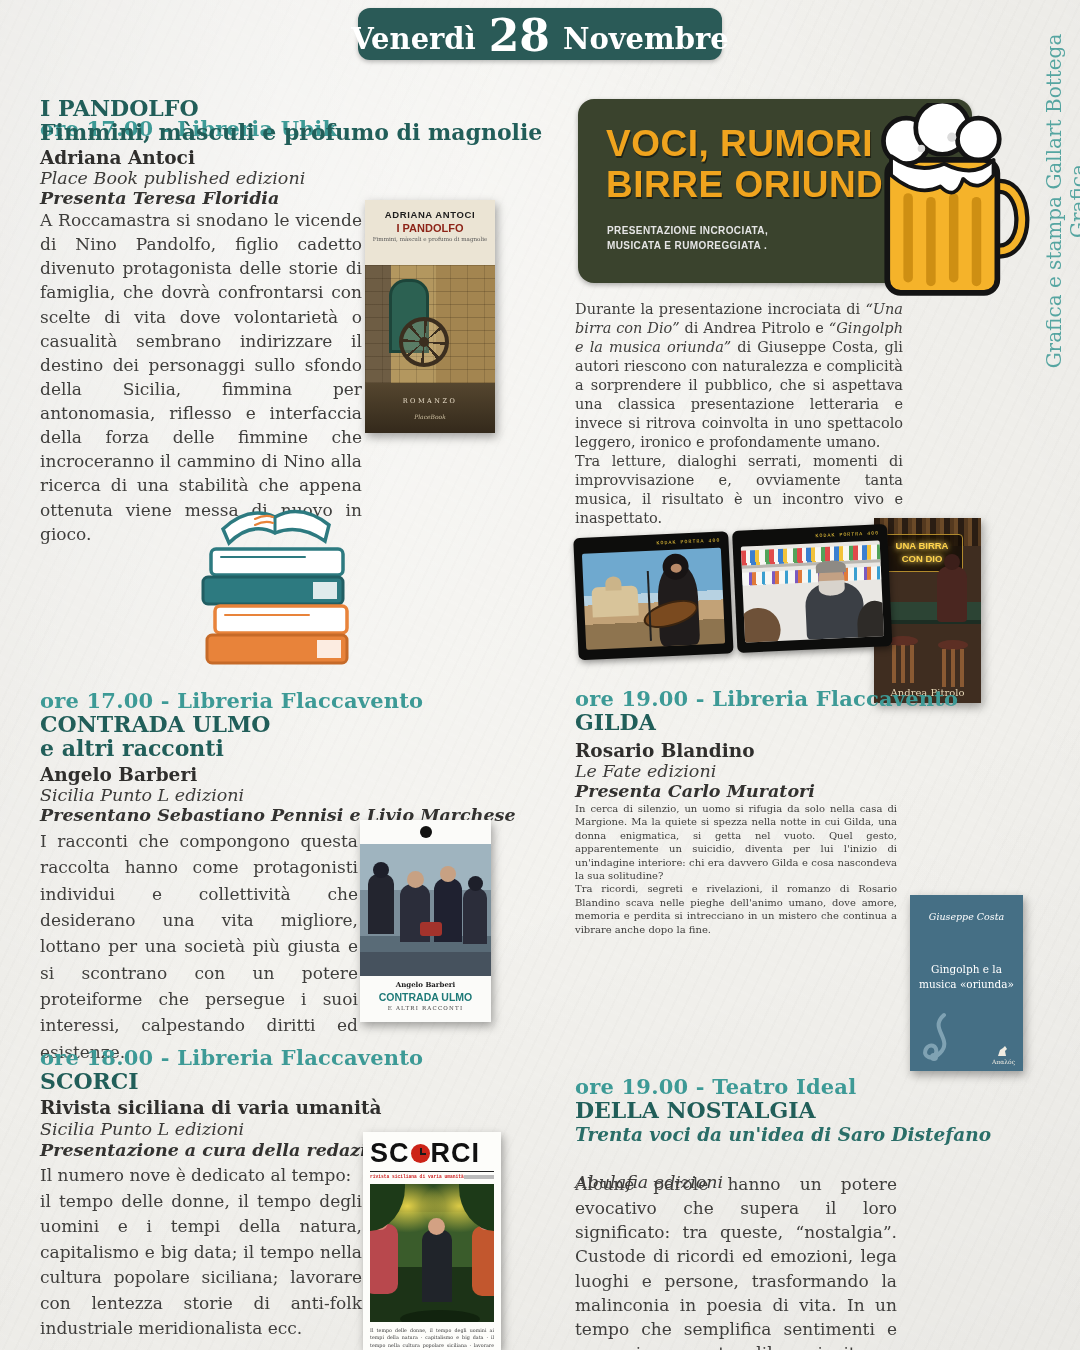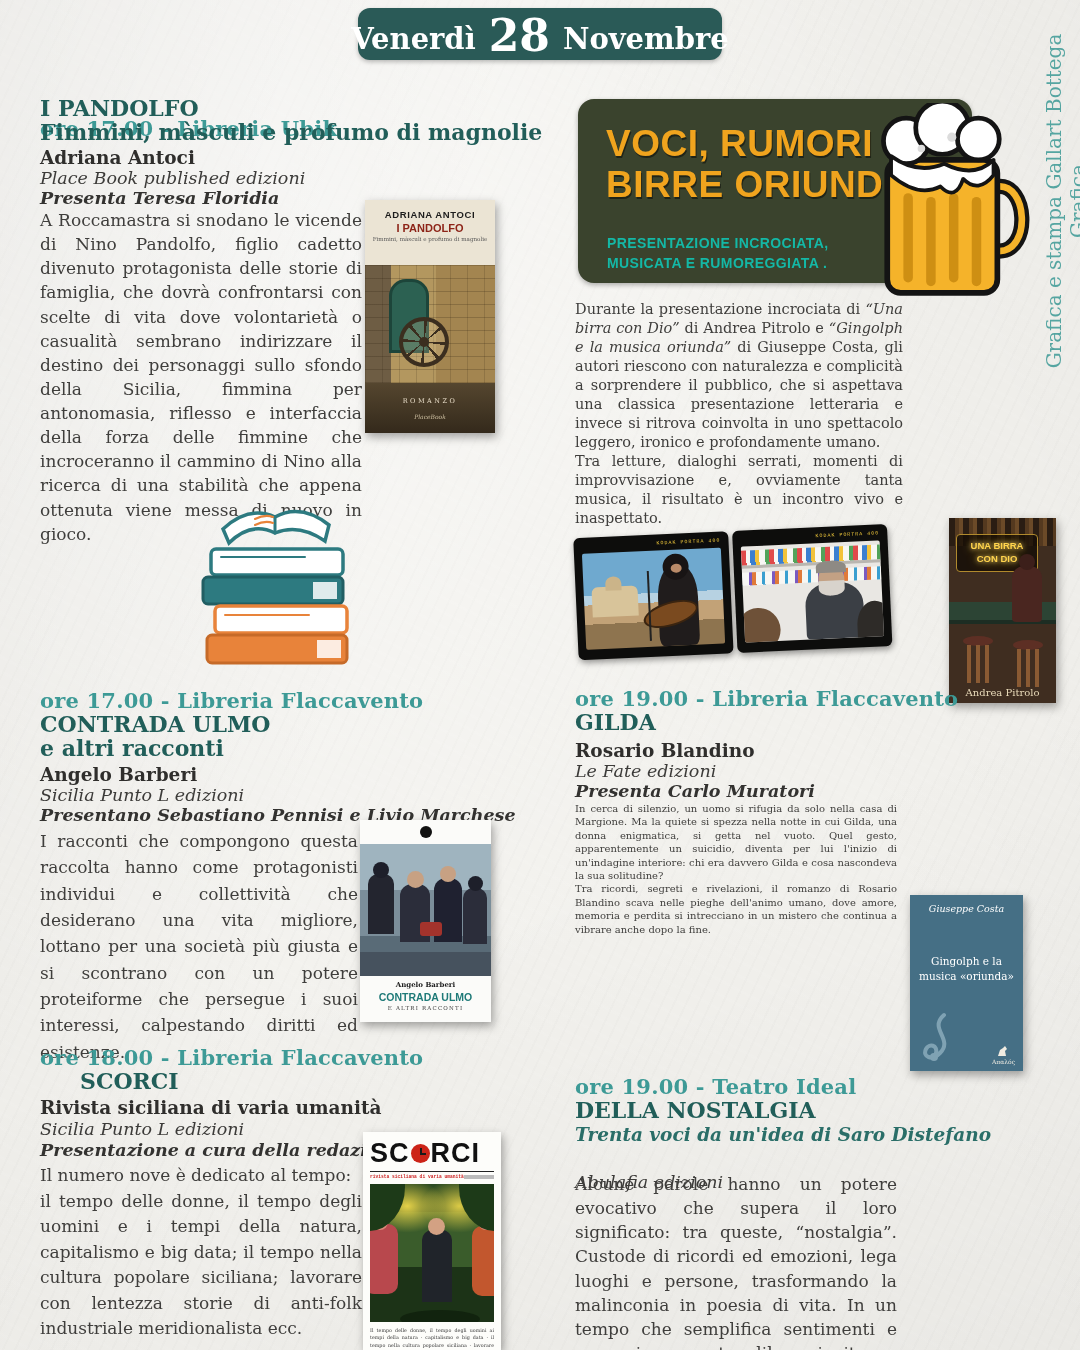--- a/index.html
+++ b/index.html
@@ -55,22 +55,22 @@
   .pan-bot{height:59px;background:linear-gradient(#55462f,#241c12);text-align:center;color:#e8ddc8;padding-top:14px;}
   .pan-g{font-size:6.5px;letter-spacing:2.5px;}
   .pan-l{font-size:6px;margin-top:8px;color:#cdbfa0;font-style:italic;}
   
   
   .banner{left:578px;top:99px;width:394px;height:184px;background:#3a432d;border-radius:16px;
     box-shadow:0 2px 5px rgba(0,0,0,.3);}
   .ban-title{position:absolute;left:28px;top:24px;font-family:"Liberation Sans",sans-serif;
     font-size:37px;font-weight:800;letter-spacing:.5px;color:#f0a41e;line-height:1.12;
     text-shadow:1px 2px 0 rgba(0,0,0,.45);}
-  .ban-sub{position:absolute;left:29px;top:134px;font-family:"Liberation Sans",sans-serif;
-    font-size:14px;font-weight:700;letter-spacing:.4px;color:#14b8a6;line-height:1.45;}
+  .ban-sub{position:absolute;left:29px;top:125px;font-family:"Liberation Sans",sans-serif;
+    font-size:10px;font-weight:700;letter-spacing:.4px;color:#e5e5e5;line-height:1.45;}
   
   .film{left:576px;top:531px;width:318px;height:130px;transform:rotate(-2.6deg);display:flex;gap:4px;}
   .frame{width:155px;height:122px;background:#0d0d0c;border-radius:6px;padding:6px 8px 8px;box-sizing:border-box;
     box-shadow:1px 3px 6px rgba(0,0,0,.4);}
   .frame .flabel{font-family:"Liberation Mono",monospace;font-size:5px;color:#e8c23a;text-align:right;letter-spacing:1px;}
   .photo{position:relative;width:100%;height:96px;margin-top:4px;overflow:hidden;border-radius:2px;}
   .ph1{background:linear-gradient(#6fa9cf 0 44%,#b7d2e2 44% 54%,#c2a277 54% 74%,#8e744f 74% 100%);}
   .ph2{background:#e9e7e3;}
   
   .birra{background:#3f2d20;position:relative;color:#f7dd88;}
@@ -81,21 +81,21 @@
     font-family:"Liberation Sans",sans-serif;font-weight:800;font-size:9.5px;line-height:1.35;color:#ffd44d;
     text-shadow:0 0 5px #ffdf6e,0 0 11px #caa33a;}
   .bar-c{position:absolute;left:0;top:84px;width:100%;height:18px;background:#2c4434;border-bottom:4px solid #1d2d23;}
   .sitter{position:absolute;right:14px;top:48px;width:30px;height:56px;background:#4a2620;border-radius:12px 12px 4px 4px;}
   .sitter::before{content:"";position:absolute;left:7px;top:-12px;width:16px;height:16px;border-radius:50%;background:#3c1f1a;}
   .stool{position:absolute;width:30px;height:10px;background:#5d2f24;border-radius:50%;}
   .stool::after{content:"";position:absolute;left:4px;top:9px;width:22px;height:38px;
     background:repeating-linear-gradient(90deg,#8a5a33 0 4px,transparent 4px 9px);}
   .birra-a{position:absolute;bottom:5px;width:100%;text-align:center;font-size:10px;color:#e8d9b8;}
   .ging{background:#456f85;position:relative;color:#fff;text-align:center;}
-  .ging-a{font-style:italic;font-size:9.5px;margin-top:8px;}
+  .ging-a{font-style:italic;font-size:9.5px;margin-top:16px;}
   .ging-t{font-size:10.5px;line-height:1.45;margin-top:40px;}
   .ging-p{position:absolute;right:8px;bottom:6px;font-size:6px;color:#f0ece2;}
   
   .con-top{height:24px;background:#fbfbf9;position:relative;}
   .con-dot{position:absolute;left:50%;top:6px;transform:translateX(-50%);width:12px;height:12px;border-radius:50%;background:#111;}
   .con-art{position:relative;height:132px;background:linear-gradient(#9fb4bf 0 35%,#7b8e9a 35% 70%,#596b77 70% 100%);overflow:hidden;}
   .fig{position:absolute;}
   .con-bot{height:46px;background:#fbfbf9;text-align:center;padding-top:4px;}
   .con-a{font-size:7px;font-weight:700;color:#222;}
   .con-t{font-family:"Liberation Sans",sans-serif;font-size:10.5px;font-weight:800;color:#1f7a78;margin-top:2px;}
@@ -196,21 +196,21 @@
       <div class="fig" style="left:0;top:108px;width:131px;height:24px;background:#46525e;"></div>
     </div>
     <div class="con-bot">
       <div class="con-a">Angelo Barberi</div>
       <div class="con-t">CONTRADA ULMO</div>
       <div class="con-s">E ALTRI RACCONTI</div>
     </div>
   </div>
 
   <div class="ab slot" style="left:40px;top:1045px;">ore 18.00 - Libreria Flaccavento</div>
-  <div class="ab etitle" style="left:40px;top:1069px;margin-left:40px;">SCORCI</div>
+  <div class="ab etitle" style="left:40px;top:1069px;">SCORCI</div>
   <div class="ab sub-bold" style="left:40px;top:1097px;">Rivista siciliana di varia umanità</div>
   <div class="ab m-pub" style="left:40px;top:1119px;">Sicilia Punto L edizioni</div>
   <div class="ab m-pres" style="left:40px;top:1140px;">Presentazione a cura della redazione</div>
   <div class="ab body-lg" style="left:40px;top:1163px;width:322px;line-height:1.5;">
     <span>Il numero nove è dedicato al tempo:</span><br>
     <span>il tempo delle donne, il tempo degli uomini e i tempi della natura, capitalismo e big data; il tempo nella cultura popolare siciliana; lavorare con lentezza storie di anti-folk industriale meridionalista ecc.</span>
   </div>
 
   <div class="ab cover sco" style="left:363px;top:1132px;width:138px;height:218px;">
     <div class="sco-m">
@@ -266,21 +266,21 @@
       <circle cx="36" cy="24" r="2" fill="#dcdcdc" stroke="none"></circle>
       <circle cx="52" cy="18" r="2.4" fill="#dcdcdc" stroke="none"></circle>
     </g>
   </svg>
 
   <div class="ab body-sm" style="left:575px;top:300px;width:328px;">
     <span>Durante la presentazione incrociata di </span><i>“Una birra con Dio”</i><span> di Andrea Pitrolo e </span><i>“Gingolph e la musica oriunda”</i><span> di Giuseppe Costa, gli autori riescono con naturalezza e complicità a sorprendere il pubblico, che si aspettava una classica presentazione letteraria e invece si ritrova coinvolta in uno spettacolo leggero, ironico e profondamente umano.</span><br>
     <span>Tra letture, dialoghi serrati, momenti di improvvisazione e, ovviamente tanta musica, il risultato è un incontro vivo e inaspettato.</span>
   </div>
 
-  <div class="ab cover birra" style="left:949px;top:300px;width:107px;height:185px;">
+  <div class="ab cover birra" style="left:874px;top:300px;width:107px;height:185px;">
     <div class="bott"></div>
     <div class="neon">
       <div>UNA BIRRA</div>
       <div>CON DIO</div>
     </div>
     <div class="bar-c"></div>
     <div class="sitter"></div>
     <div class="stool" style="left:14px;top:118px;"></div>
     <div class="stool" style="left:64px;top:122px;"></div>
     <div class="birra-a">Andrea Pitrolo</div>

